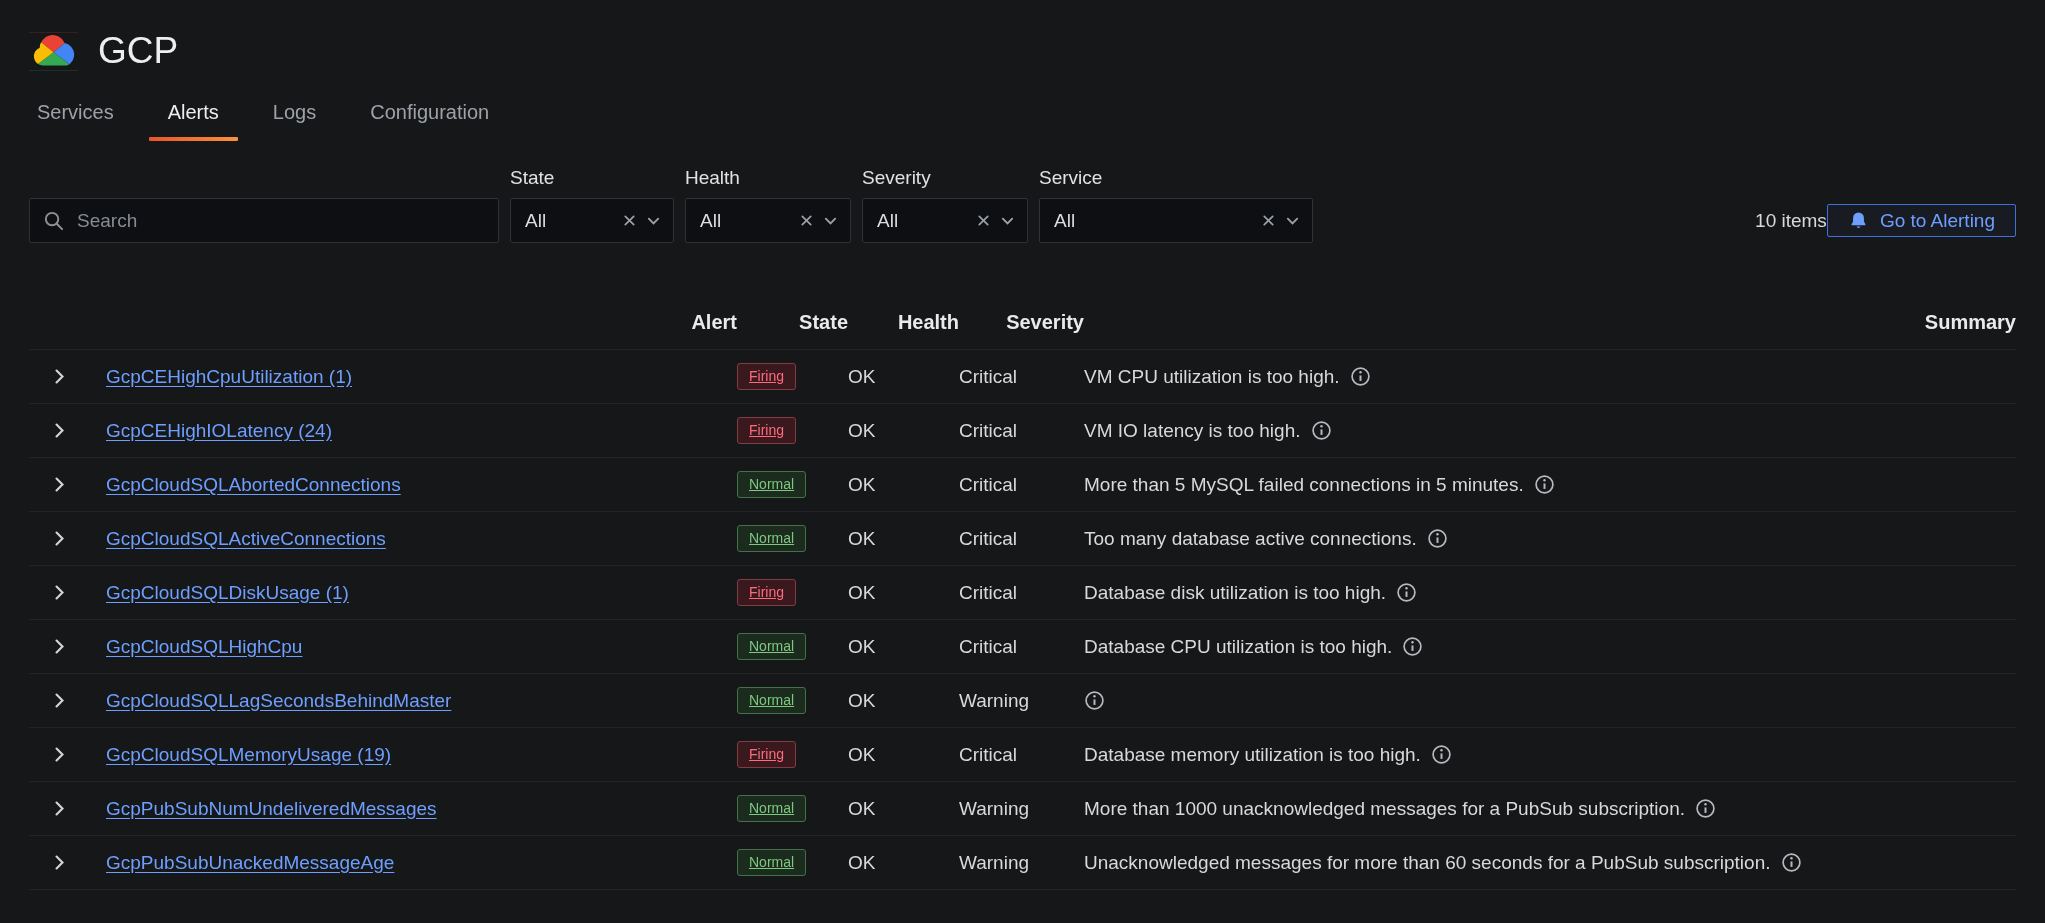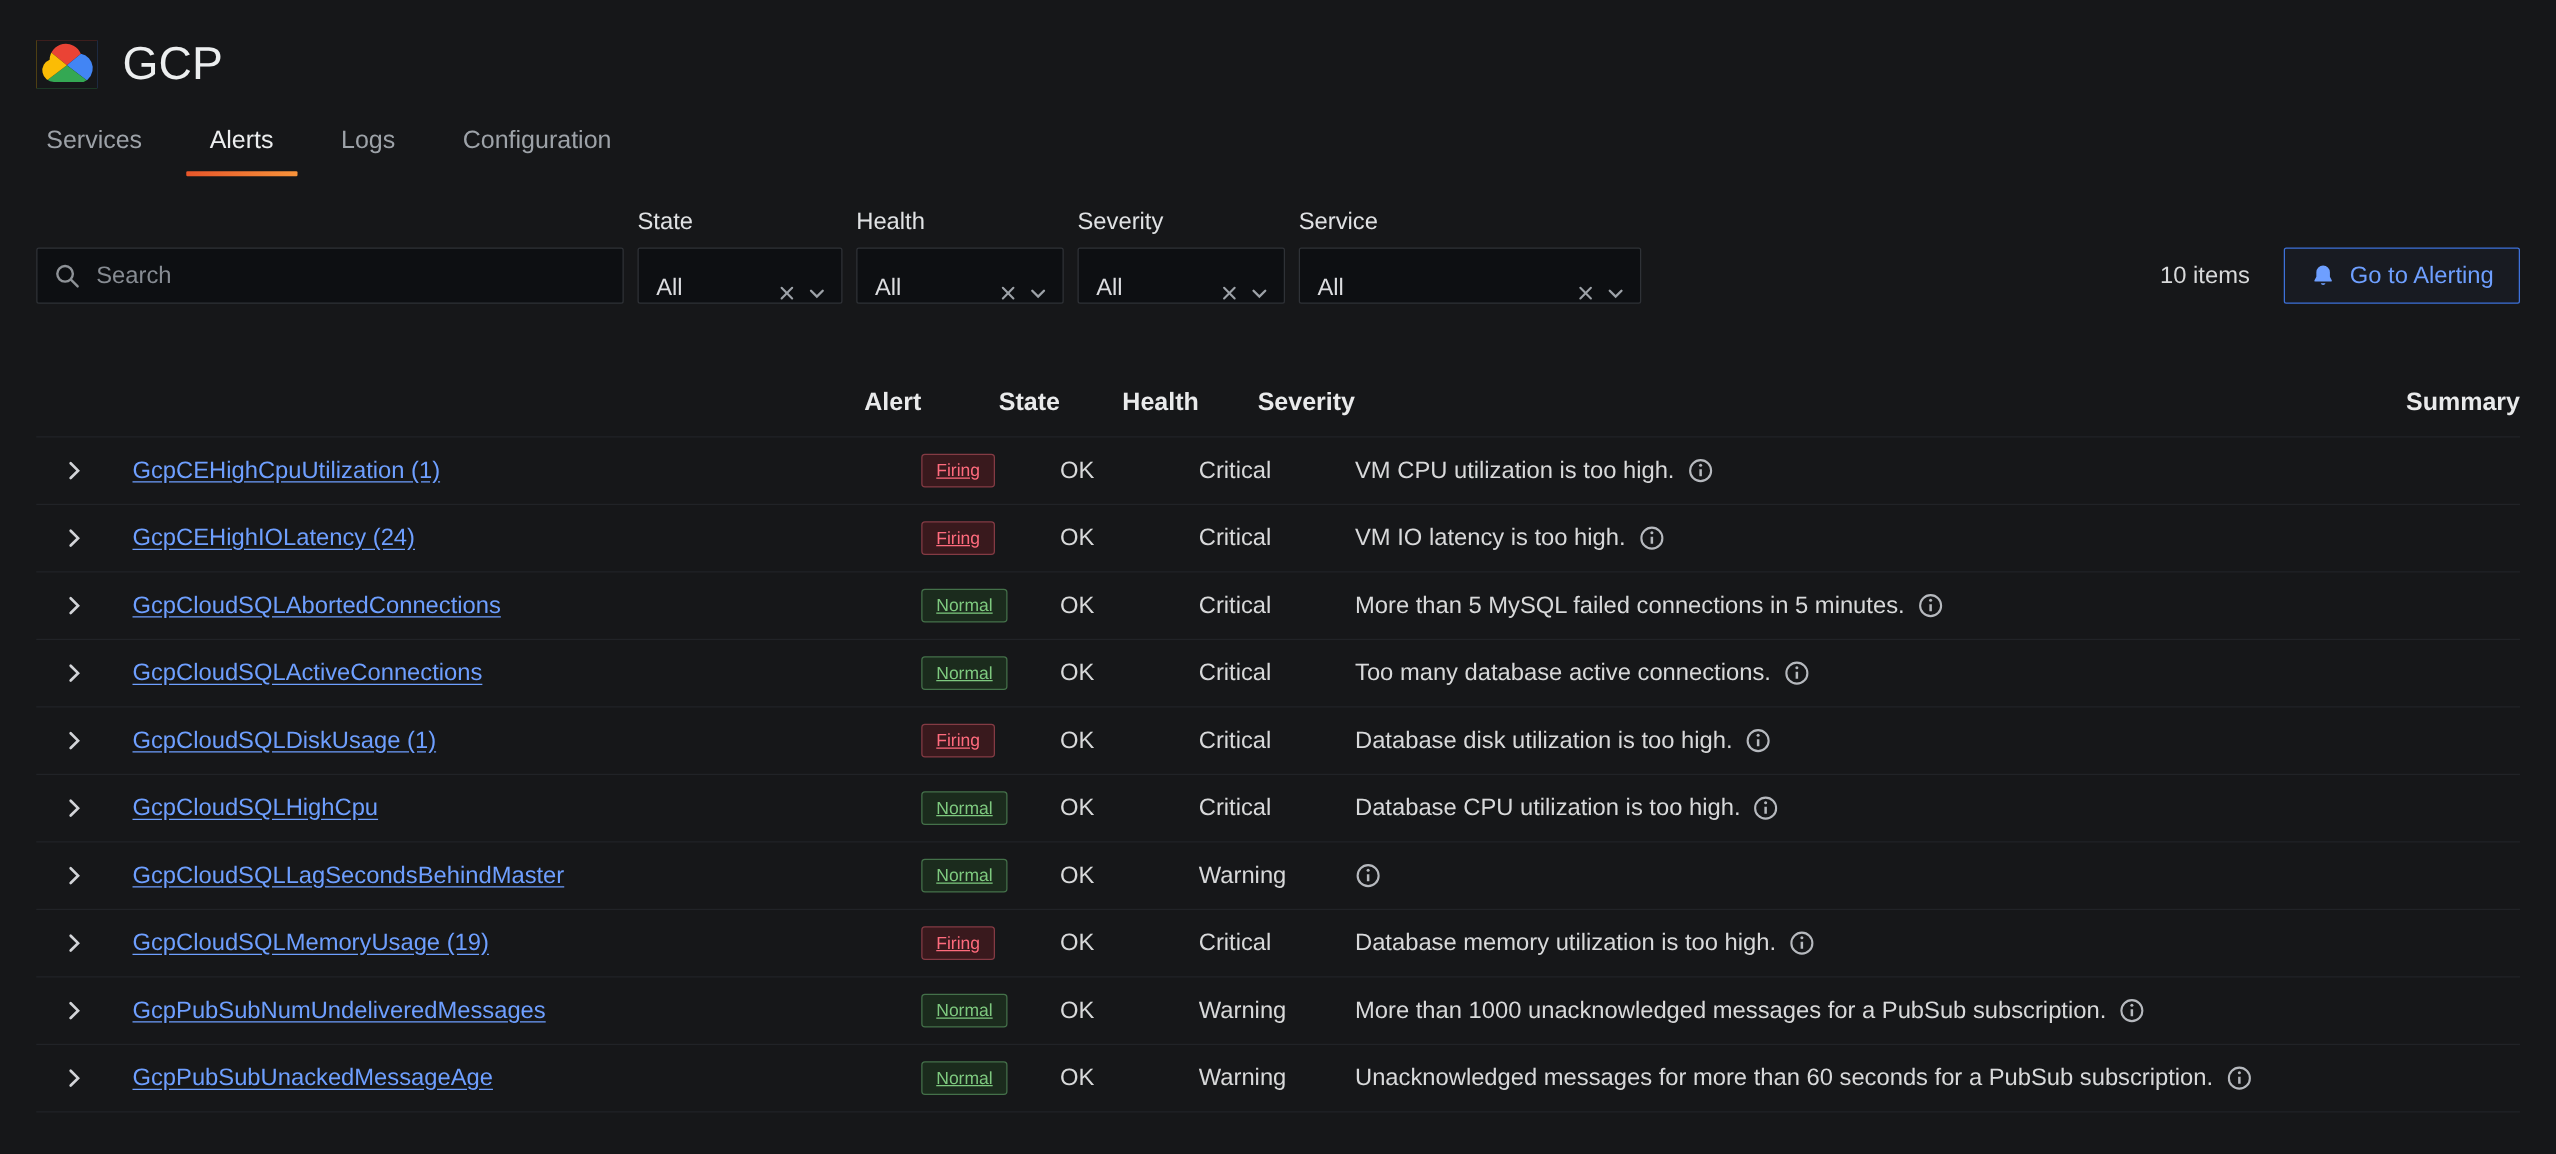--- a/index.html
+++ b/index.html
@@ -30,30 +30,30 @@
 
   .filter-bar{display:flex;align-items:flex-end;padding:26px 29px 0;gap:11px;}
   .search-wrap{position:relative;width:470px;height:45px;flex:none;}
   .search-input{width:100%;height:100%;background:var(--input-bg);border:1px solid var(--input-border);
     border-radius:2px;color:var(--text);font-size:19px;padding:0 14px 0 47px;font-family:inherit;outline:none;}
   .search-input::placeholder{color:#878c93;}
   .search-icon{position:absolute;left:13px;top:11px;display:flex;}
 
   .dd-group{display:flex;flex-direction:column;gap:9px;flex:none;}
   .dd-label{font-size:19px;font-weight:500;color:#e0e2e4;}
-  .dd{display:flex;align-items:flex-end;height:45px;background:var(--input-bg);
+  .dd{display:flex;align-items:center;height:45px;background:var(--input-bg);
     border:1px solid var(--input-border);border-radius:2px;padding:0 12px 0 14px;cursor:pointer;}
   .dd-value{font-size:19px;color:#dcdde0;flex:1;}
   .w-state{width:164px}.w-health{width:166px}.w-severity{width:166px}.w-service{width:274px}
   .dd-icons{display:flex;align-items:center;gap:9px;}
   .icon-btn{display:flex;align-items:center;cursor:pointer;background:none;border:none;padding:0;}
 
-  .filter-right{margin-left:auto;display:flex;align-items:center;gap:27px;height:45px;}
+  .filter-right{margin-left:auto;display:flex;align-items:center;height:45px;}
   .items-count{font-size:19px;color:var(--text);white-space:nowrap;}
-  .alerting-btn{display:flex;align-items:center;gap:11px;height:45px;padding:0 20px;
+  .alerting-btn{display:flex;align-items:center;gap:11px;height:33px;padding:0 20px;
     background:rgba(70,115,220,0.05);border:1px solid #3d71d9;border-radius:2px;
     color:#6e9fff;font-size:19px;font-family:inherit;cursor:pointer;white-space:nowrap;}
 
   .table{margin:53px 29px 0;}
   .trow{display:grid;grid-template-columns:77px 631px 111px 111px 125px 1fr;
     align-items:center;height:54px;border-bottom:1px solid var(--row-border);}
   .thead .cell{font-weight:700;font-size:20px;color:#e9eaeb;text-align:right;}
   .cell{font-size:19px;color:var(--text);}
   .c-exp{display:flex;align-items:center;padding-left:21px;}
   .expander{background:none;border:none;padding:0;cursor:pointer;display:flex;align-items:center;}

